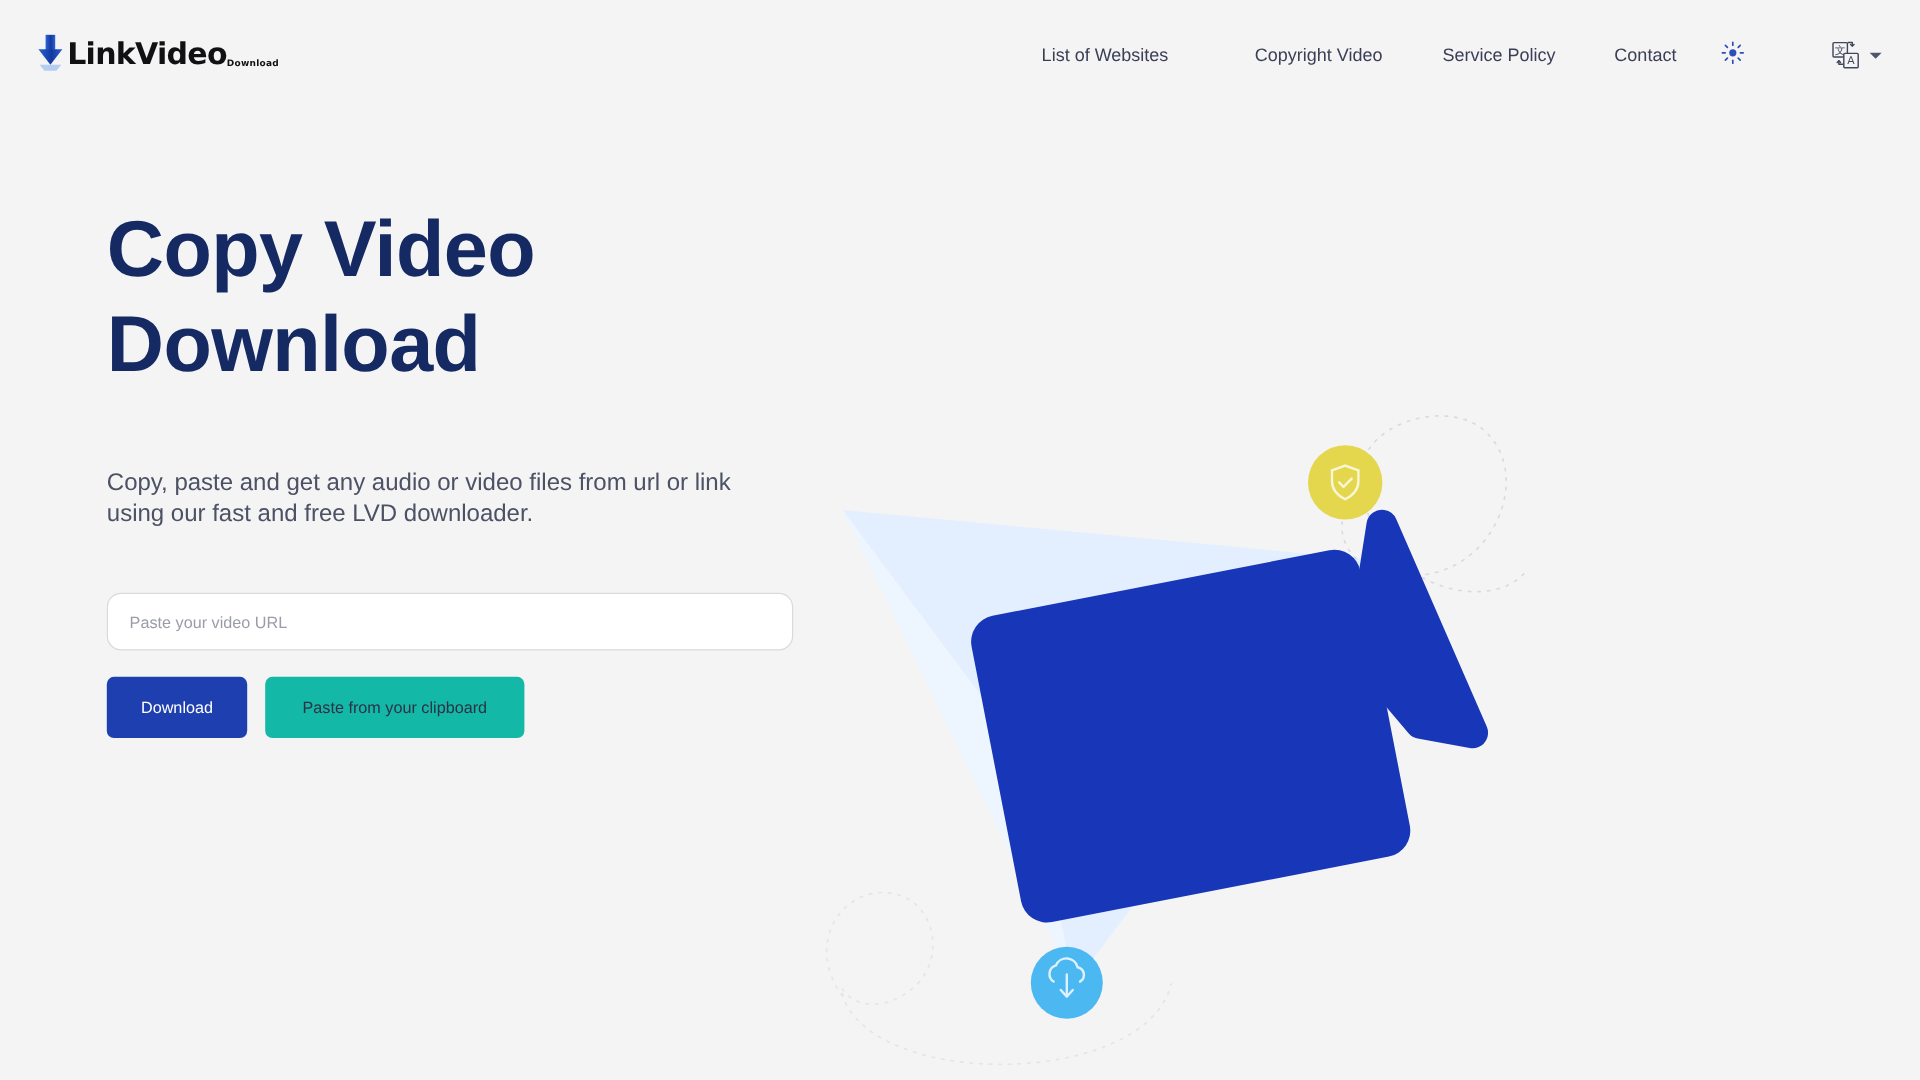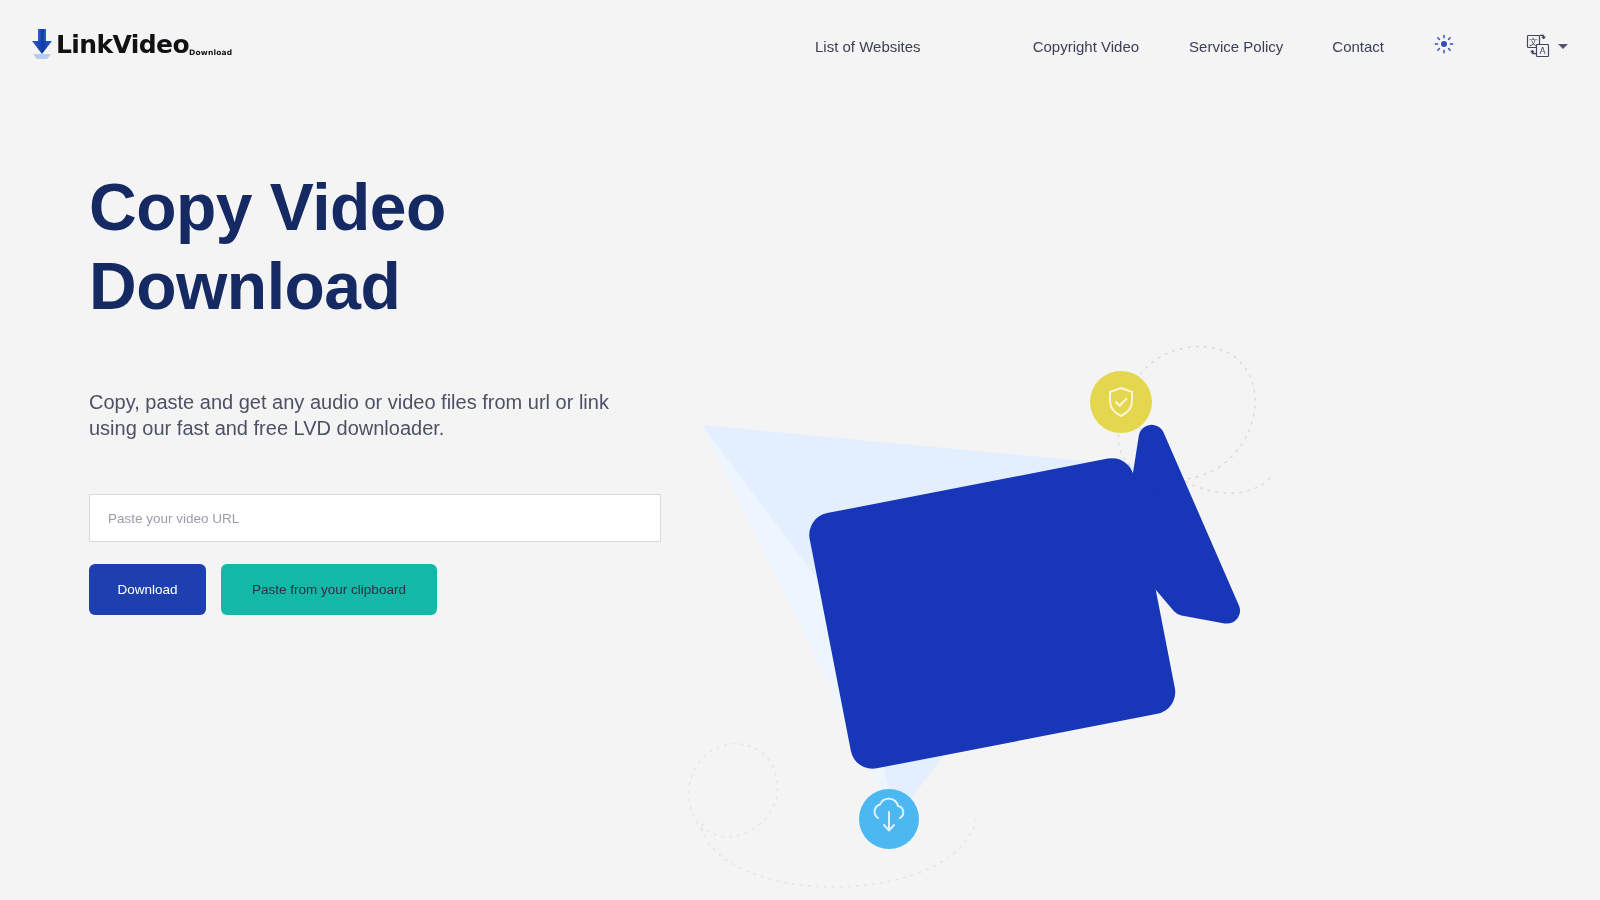--- a/index.html
+++ b/index.html
@@ -61,24 +61,24 @@
   }
   .nav-link {
     font-size: 15px;
     color: #3b3f55;
     text-decoration: none;
     white-space: nowrap;
     padding: 6px 0;
     cursor: pointer;
     font-weight: 400;
   }
-  .nav-gap-1 { margin-right: 112px; }
+  .nav-gap-1 { margin-right: 72px; }
   .nav-gap-2 { margin-right: 50px; }
   .nav-gap-3 { margin-right: 49px; }
-  .nav-gap-4 { margin-right: 47px; }
+  .nav-gap-4 { margin-right: 34px; }
 
   .theme-toggle {
     width: 26px; height: 26px;
     display: flex; align-items: center; justify-content: center;
     cursor: pointer;
     margin-right: 68px;
   }
   .lang-group {
     display: flex;
     align-items: center;
@@ -114,21 +114,21 @@
     color: #4c5164;
     max-width: 560px;
   }
   .url-input {
     margin-top: 53px;
     display: block;
     width: 572px;
     height: 48px;
     background: #ffffff;
     border: 1px solid #d9dade;
-    border-radius: 0;
+    border-radius: 12px;
     padding: 0 18px;
     font-size: 13.5px;
     color: #2b2f3d;
     font-family: "Liberation Sans", sans-serif;
     outline: none;
   }
   .url-input::placeholder { color: #9a9da8; }
 
   .btn-row {
     margin-top: 22px;

